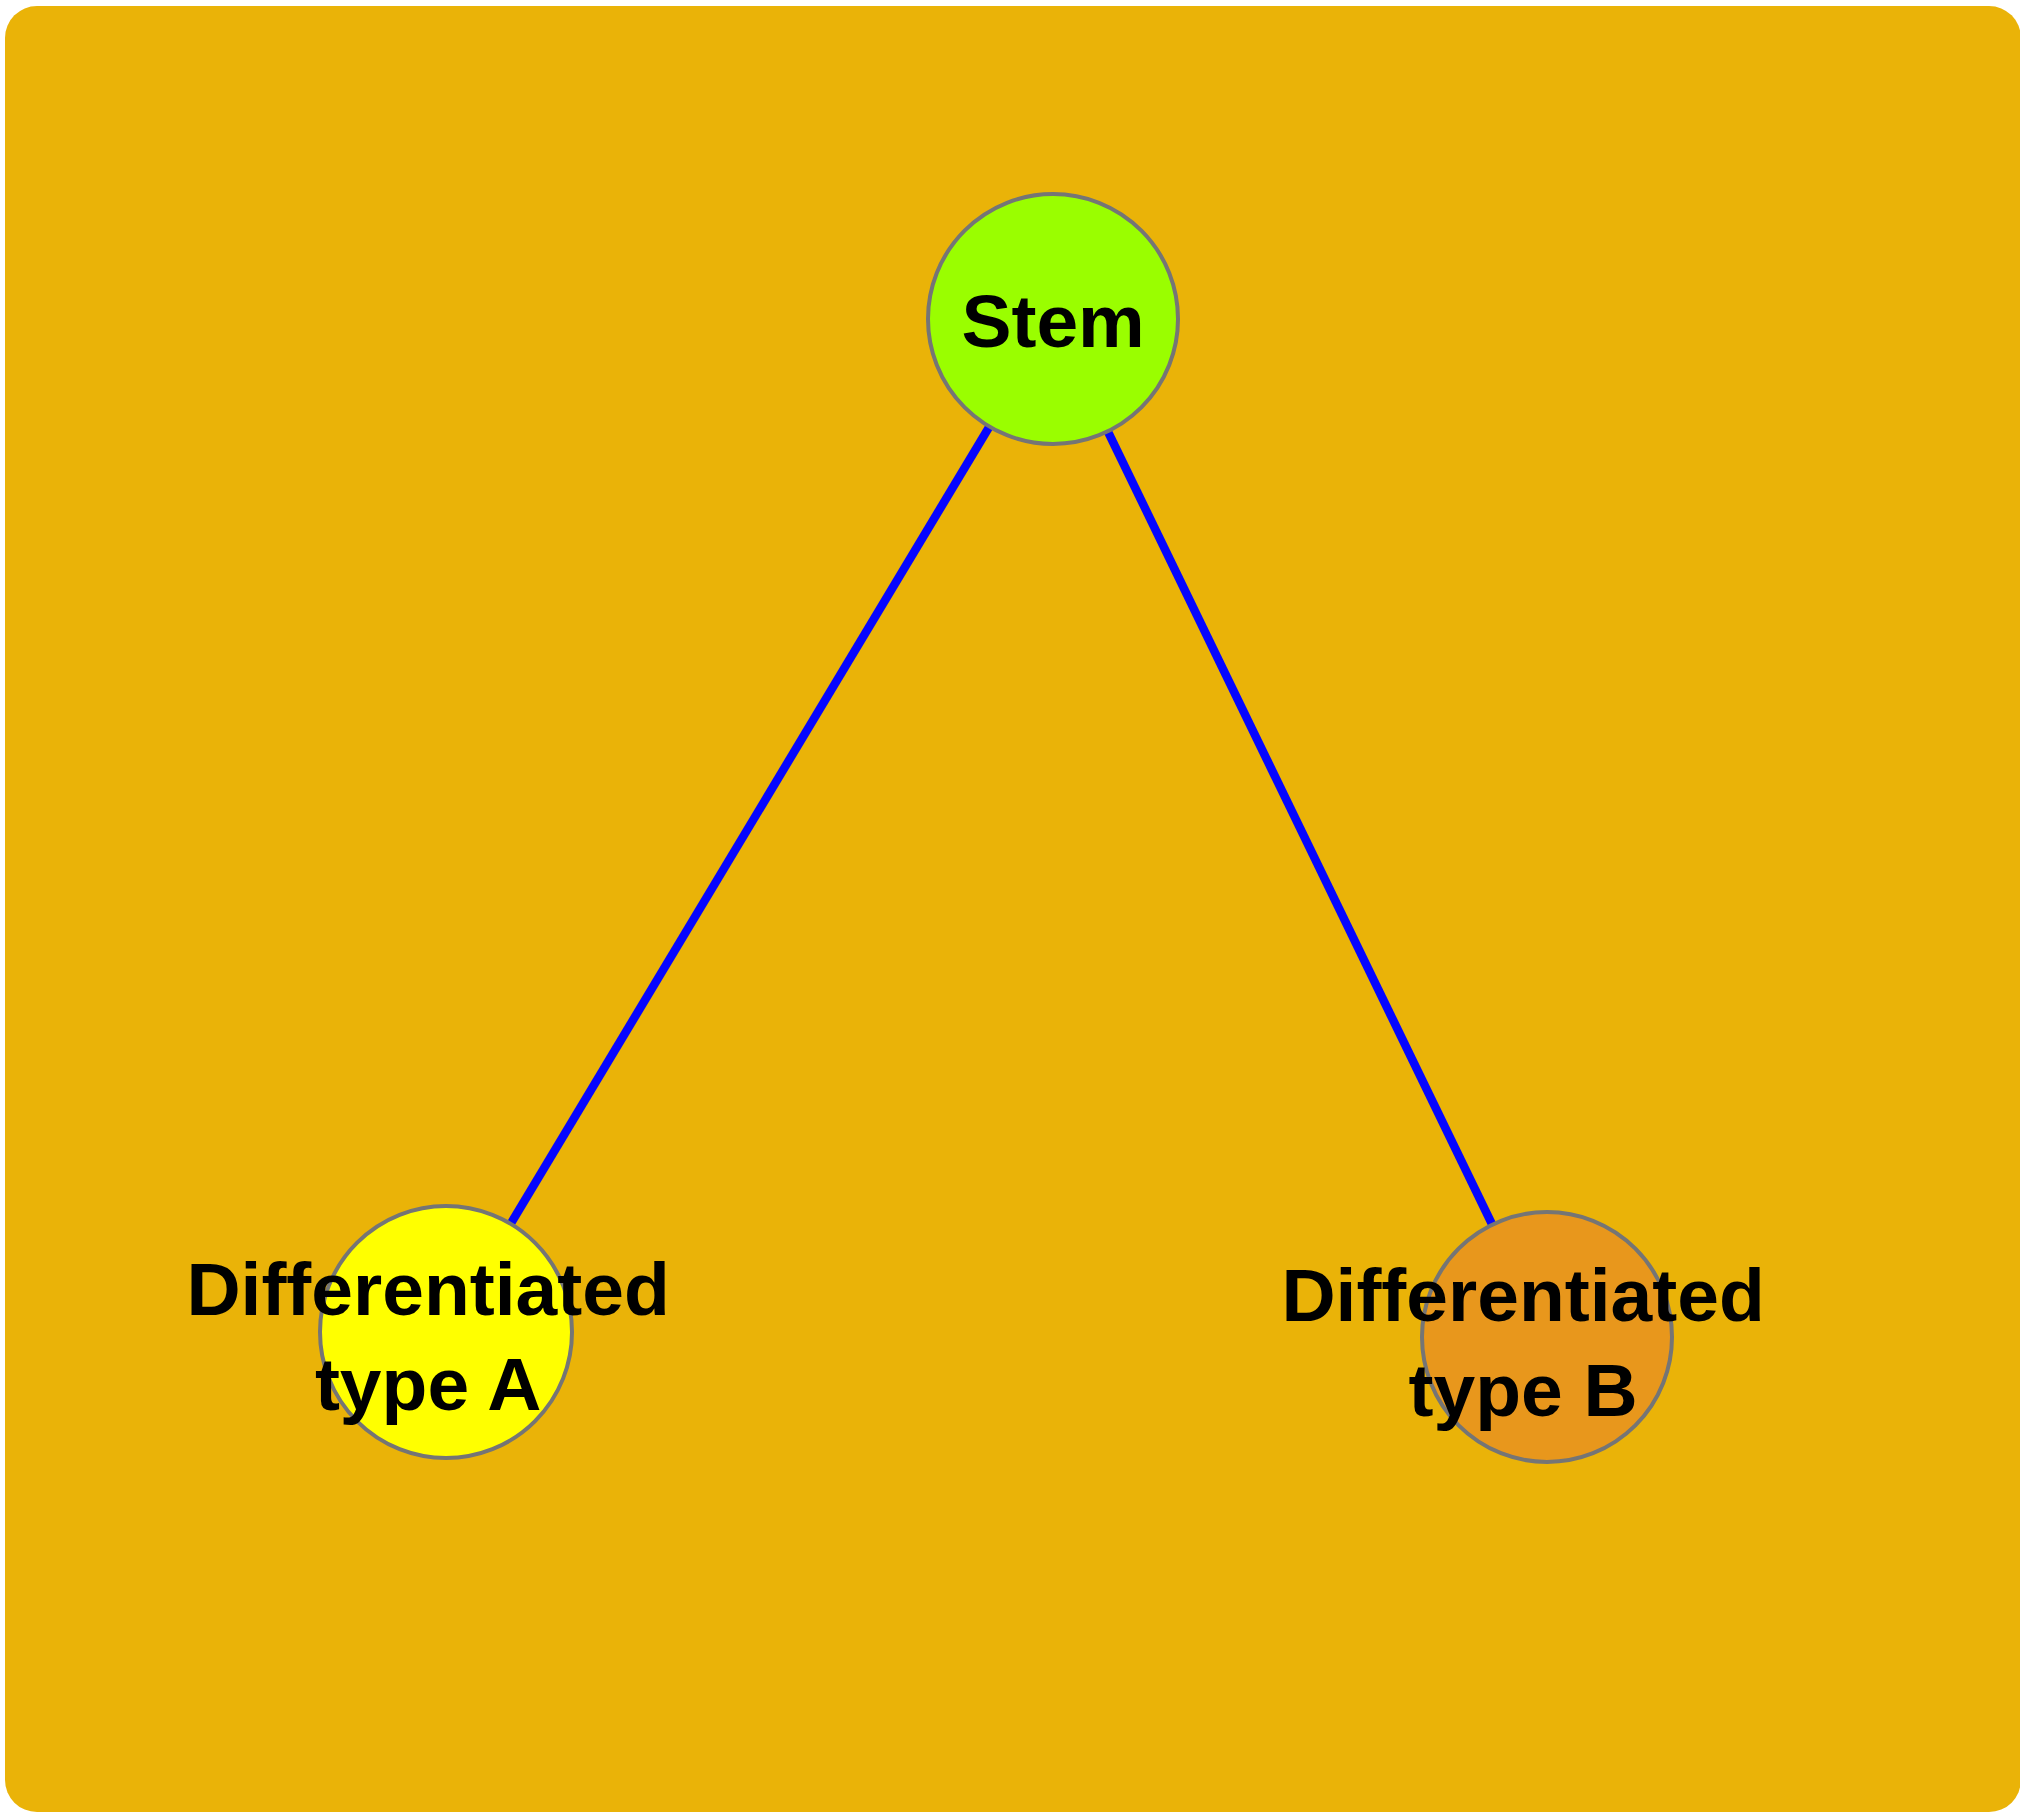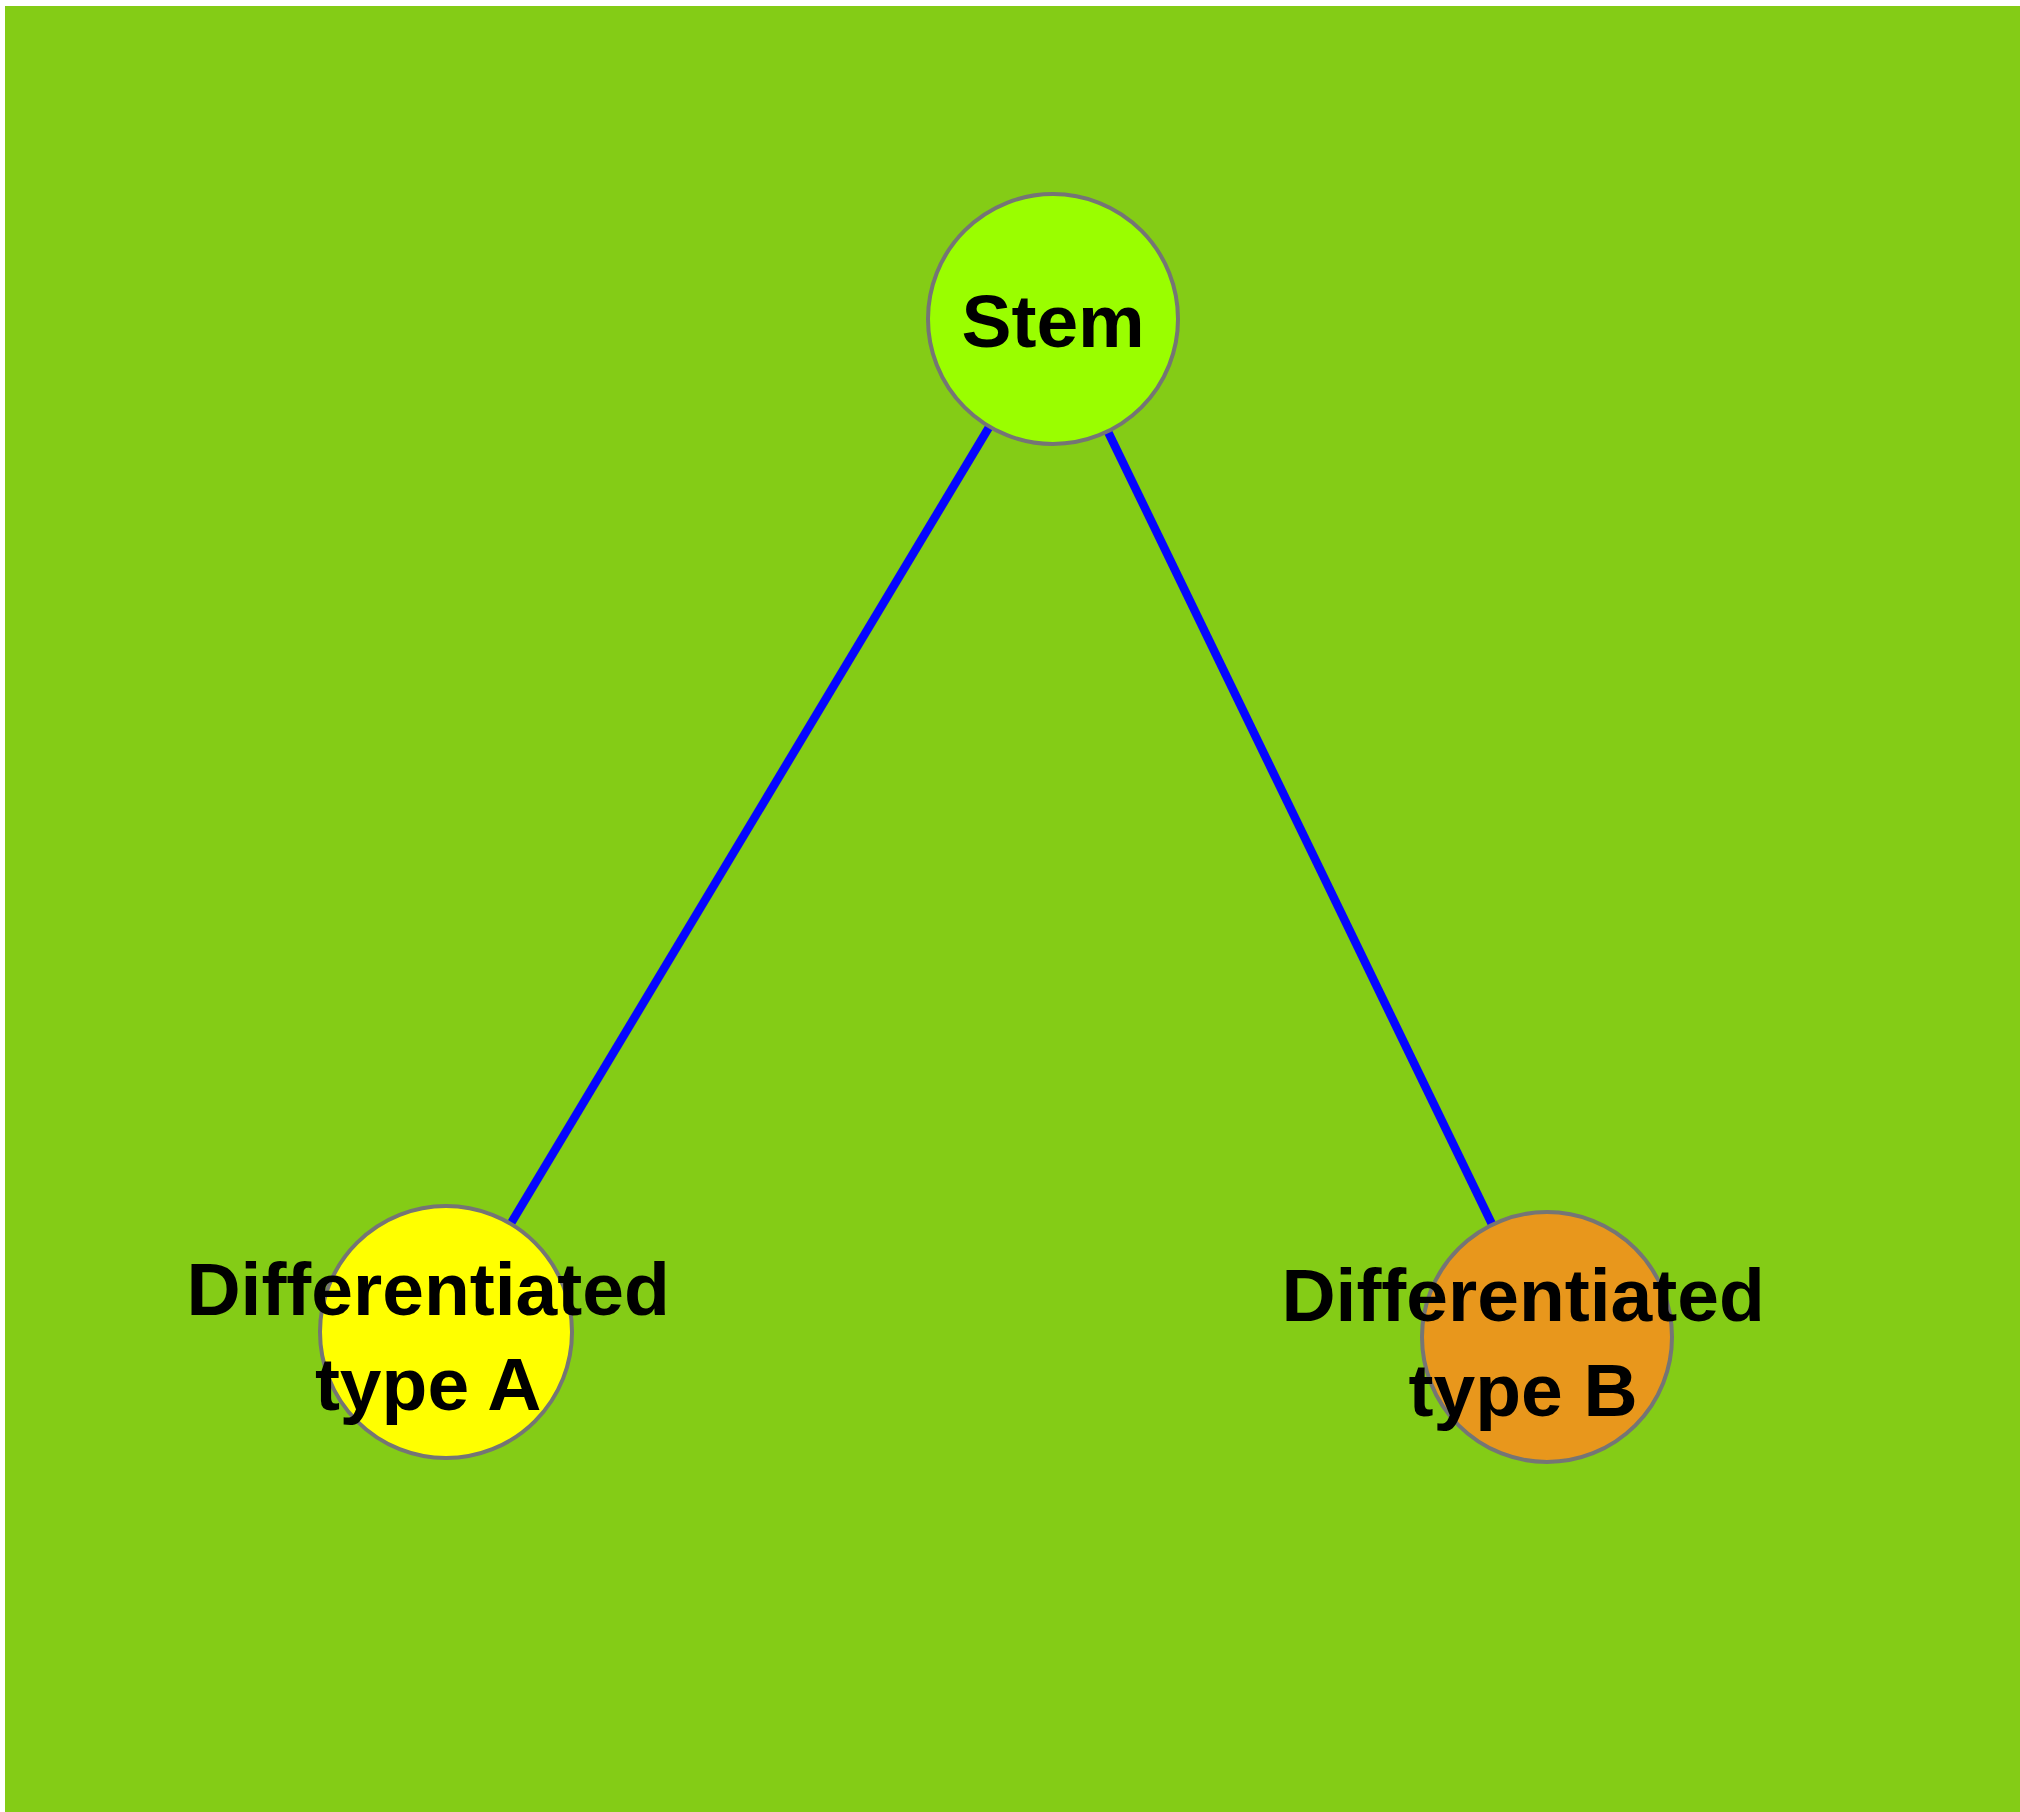--- a/index.html
+++ b/index.html
@@ -44,21 +44,21 @@
     line-height: 95px;
     color: #000000;
     text-align: center;
     white-space: pre-line;
     letter-spacing: 0px;
   }
 </style>
 </head>
 <body style="background: rgb(255, 255, 255);">
 
-<div class="canvas" style="background: #84cc16;">
+<div class="canvas" style="background: #eab308; border-radius: 32px;">
 
   <svg class="edges-layer" xmlns="http://www.w3.org/2000/svg" viewBox="0 0 2378 2131" width="2015" height="1806">
     <line x1="1237" y1="370" x2="520" y2="1564" stroke="#0505FF" stroke-width="10"></line>
     <line x1="1237" y1="370" x2="1819" y2="1571" stroke="#0505FF" stroke-width="10"></line>
   </svg>
 
   <div class="node-circle" style="left: 921px; top: 186px; width: 254px; height: 254px; background: rgb(154, 254, 0); border-color: rgb(117, 117, 117); border-width: 4.2px;"></div>
   <div class="node-circle" style="left: 313px; top: 1198px; width: 256px; height: 256px; background: rgb(255, 255, 0); border-color: rgb(117, 117, 117); border-width: 4.2px;"></div>
   <div class="node-circle" style="left: 1415px; top: 1204px; width: 254px; height: 254px; background: rgb(232, 151, 28); border-color: rgb(117, 117, 117); border-width: 4.2px;"></div>
 

